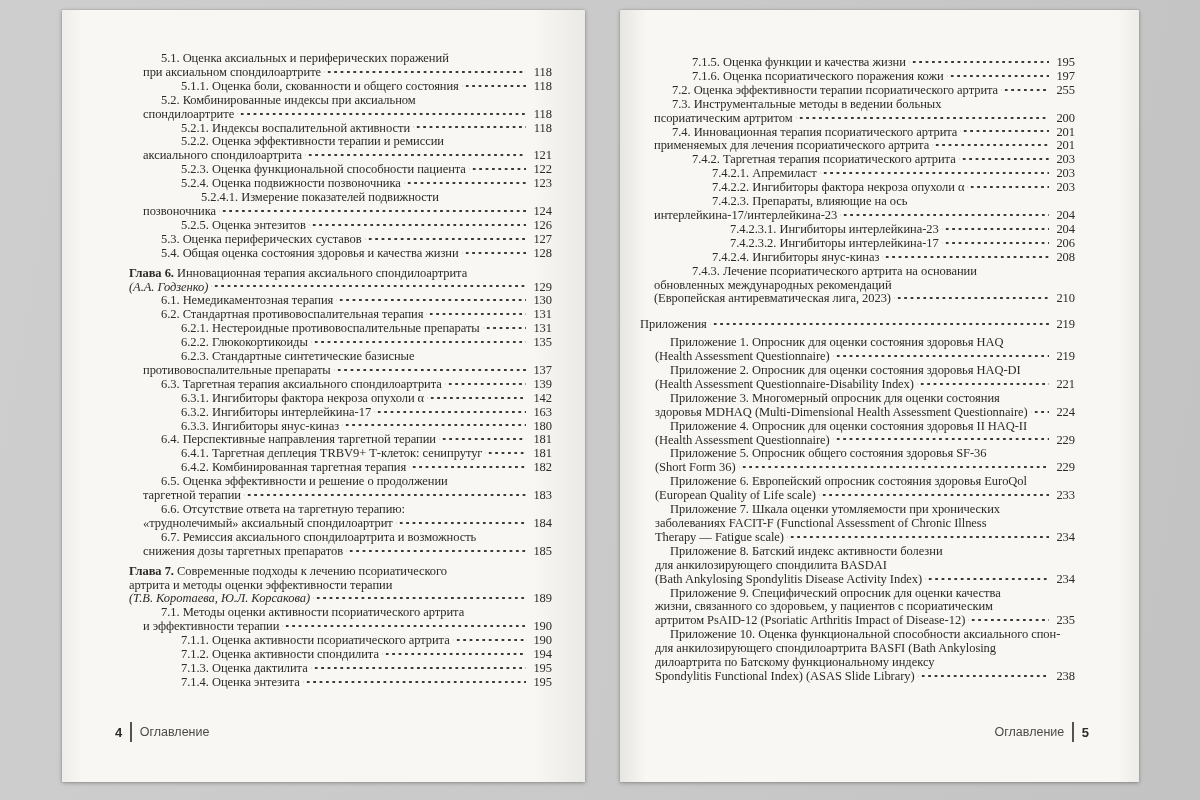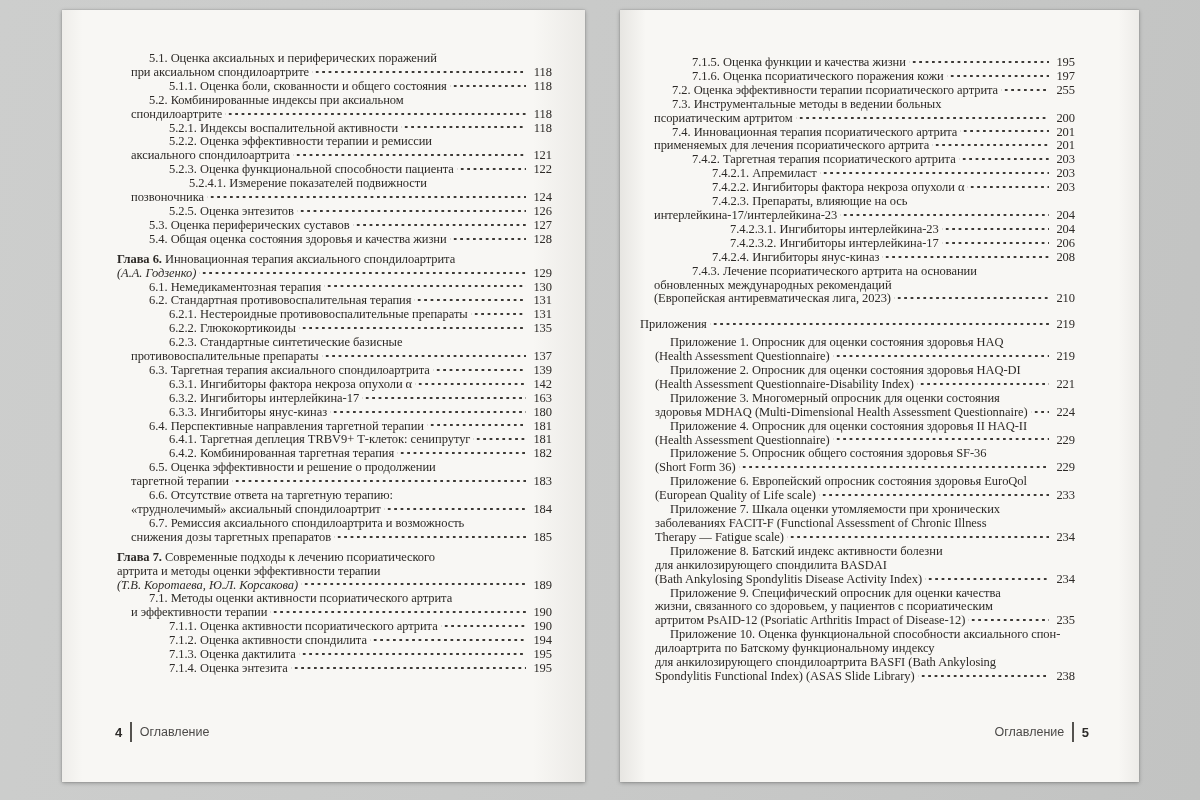--- a/index.html
+++ b/index.html
@@ -67,41 +67,44 @@
   }
   .footer .num { font-weight:bold; font-size:13px; color:#2e2c2a; }
   .footer .rule { width:1.5px; height:20px; background:#55534f; margin:0 8px; }
   .footer-left { left:53px; }
   .footer-right { right:50px; }
 </style>
 </head>
 <body style="background-color: rgb(200, 201, 200);">
 
 <div class="page page-left" style="background-color: rgb(248, 247, 244);">
-  <div class="toc toc-left" id="toc-left" style="color: rgb(45, 42, 39);">
+  <div class="toc toc-left" id="toc-left" style="color: rgb(45, 42, 39); margin-left: 12px;">
       <div class="e lv-l1">
         <div class="ln first"><span class="txt">5.1. Оценка аксиальных и периферических поражений</span></div>
         <div class="ln last"><span class="txt">при аксиальном спондилоартрите</span><span class="dots"></span><span class="pg">118</span></div>
       </div>
       <div class="e lv-l2">
         <div class="ln first last"><span class="txt">5.1.1. Оценка боли, скованности и общего состояния</span><span class="dots"></span><span class="pg">118</span></div>
       </div>
       <div class="e lv-l1">
         <div class="ln first"><span class="txt">5.2. Комбинированные индексы при аксиальном</span></div>
         <div class="ln last"><span class="txt">спондилоартрите</span><span class="dots"></span><span class="pg">118</span></div>
       </div>
       <div class="e lv-l2">
         <div class="ln first last"><span class="txt">5.2.1. Индексы воспалительной активности</span><span class="dots"></span><span class="pg">118</span></div>
       </div>
       <div class="e lv-l2">
         <div class="ln first"><span class="txt">5.2.2. Оценка эффективности терапии и ремиссии</span></div>
         <div class="ln last"><span class="txt">аксиального спондилоартрита</span><span class="dots"></span><span class="pg">121</span></div>
       </div>
       <div class="e lv-l2">
         <div class="ln first last"><span class="txt">5.2.3. Оценка функциональной способности пациента</span><span class="dots"></span><span class="pg">122</span></div>
+      </div>
+      <div class="e lv-l2">
+        <div class="ln first last"><span class="txt">5.2.4. Оценка подвижности позвоночника</span><span class="dots"></span><span class="pg">123</span></div>
       </div>
       <div class="e lv-l3">
         <div class="ln first"><span class="txt">5.2.4.1. Измерение показателей подвижности</span></div>
         <div class="ln last"><span class="txt">позвоночника</span><span class="dots"></span><span class="pg">124</span></div>
       </div>
       <div class="e lv-l2">
         <div class="ln first last"><span class="txt">5.2.5. Оценка энтезитов</span><span class="dots"></span><span class="pg">126</span></div>
       </div>
       <div class="e lv-l1">
         <div class="ln first last"><span class="txt">5.3. Оценка периферических суставов</span><span class="dots"></span><span class="pg">127</span></div>
@@ -276,22 +279,22 @@
         <div class="ln"><span class="txt">для анкилозирующего спондилита BASDAI</span></div>
         <div class="ln last"><span class="txt">(Bath Ankylosing Spondylitis Disease Activity Index)</span><span class="dots"></span><span class="pg">234</span></div>
       </div>
       <div class="e lv-app">
         <div class="ln first"><span class="txt">Приложение 9. Специфический опросник для оценки качества</span></div>
         <div class="ln"><span class="txt">жизни, связанного со здоровьем, у пациентов с псориатическим</span></div>
         <div class="ln last"><span class="txt">артритом PsAID-12 (Psoriatic Arthritis Impact of Disease-12)</span><span class="dots"></span><span class="pg">235</span></div>
       </div>
       <div class="e lv-app">
         <div class="ln first"><span class="txt">Приложение 10. Оценка функциональной способности аксиального спон-</span></div>
+        <div class="ln"><span class="txt">для анкилозирующего спондилоартрита BASFI (Bath Ankylosing</span></div>
         <div class="ln"><span class="txt">дилоартрита по Батскому функциональному индексу</span></div>
-        <div class="ln"><span class="txt">для анкилозирующего спондилоартрита BASFI (Bath Ankylosing</span></div>
         <div class="ln last"><span class="txt">Spondylitis Functional Index) (ASAS Slide Library)</span><span class="dots"></span><span class="pg">238</span></div>
       </div>
     </div>
   <div class="footer footer-right">
     <span class="label">Оглавление</span>
     <span class="rule"></span>
     <span class="num">5</span>
   </div>
 </div>
 

